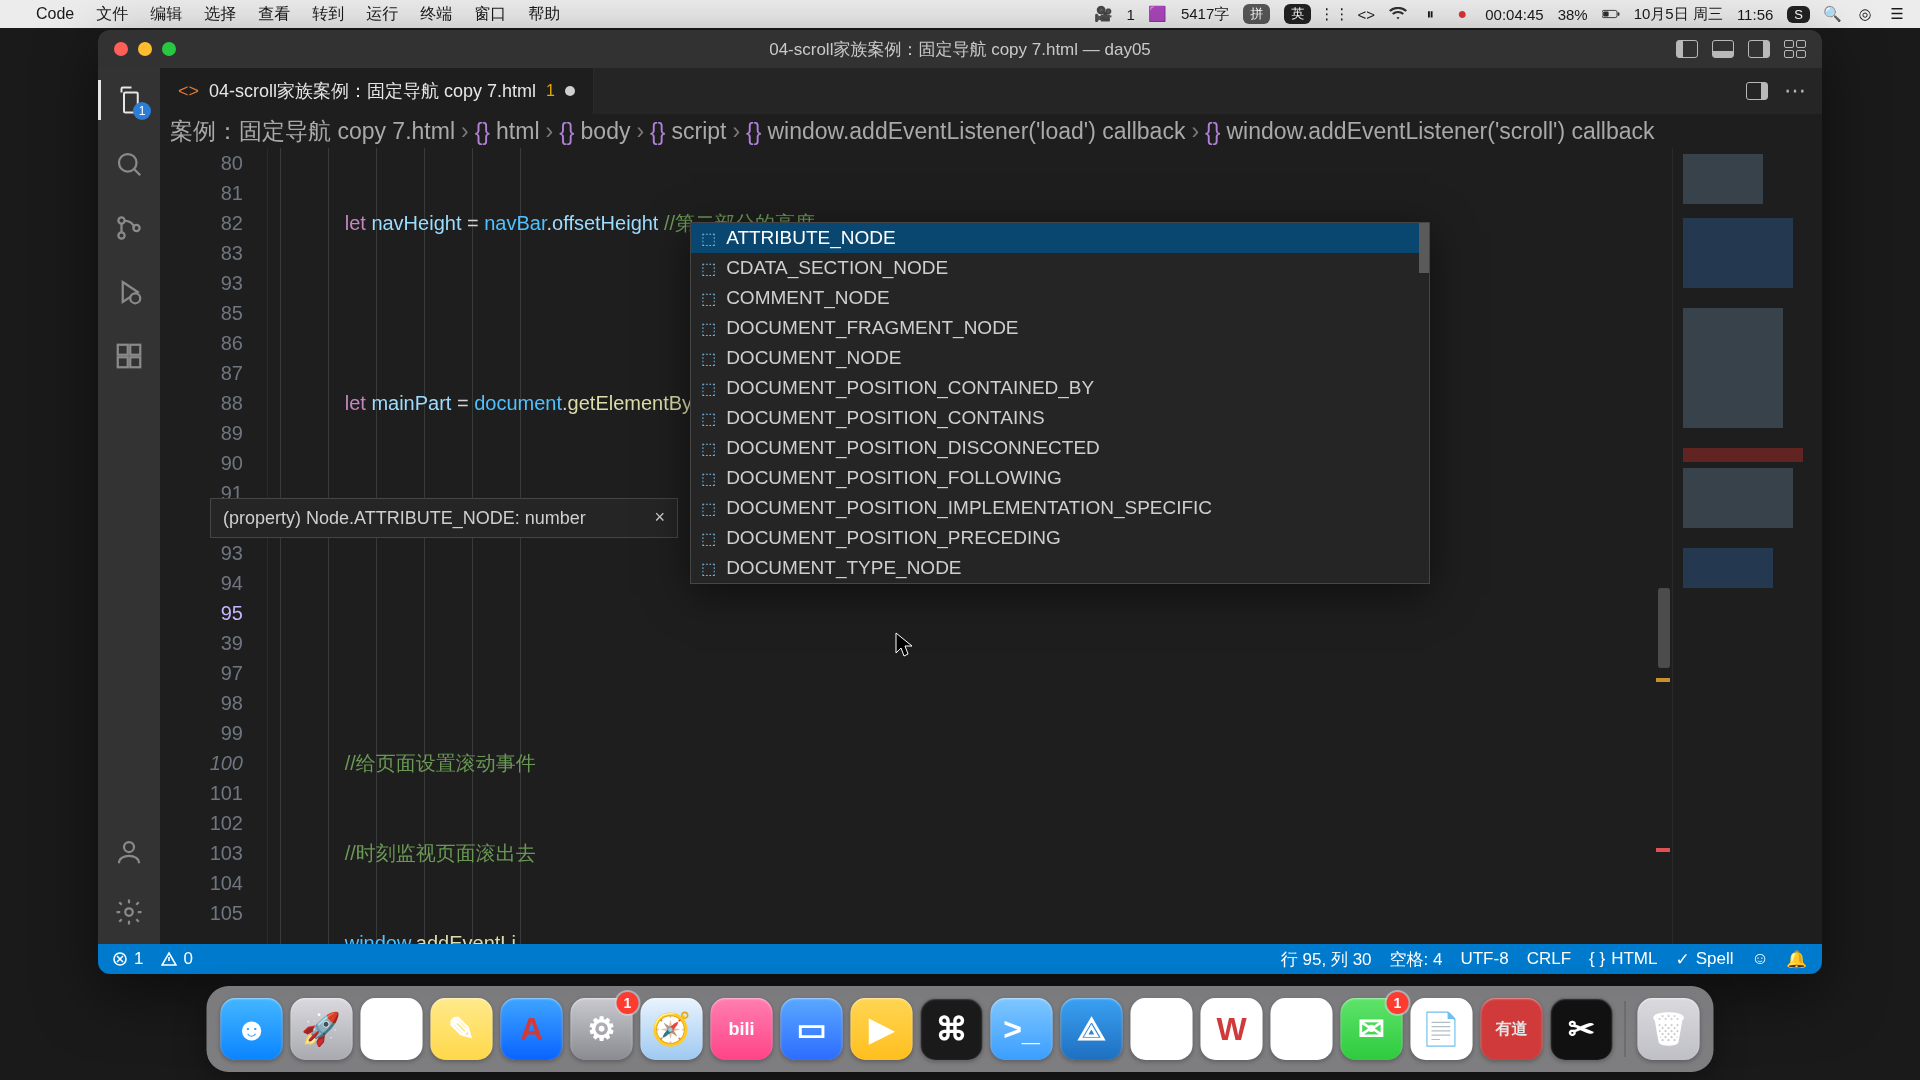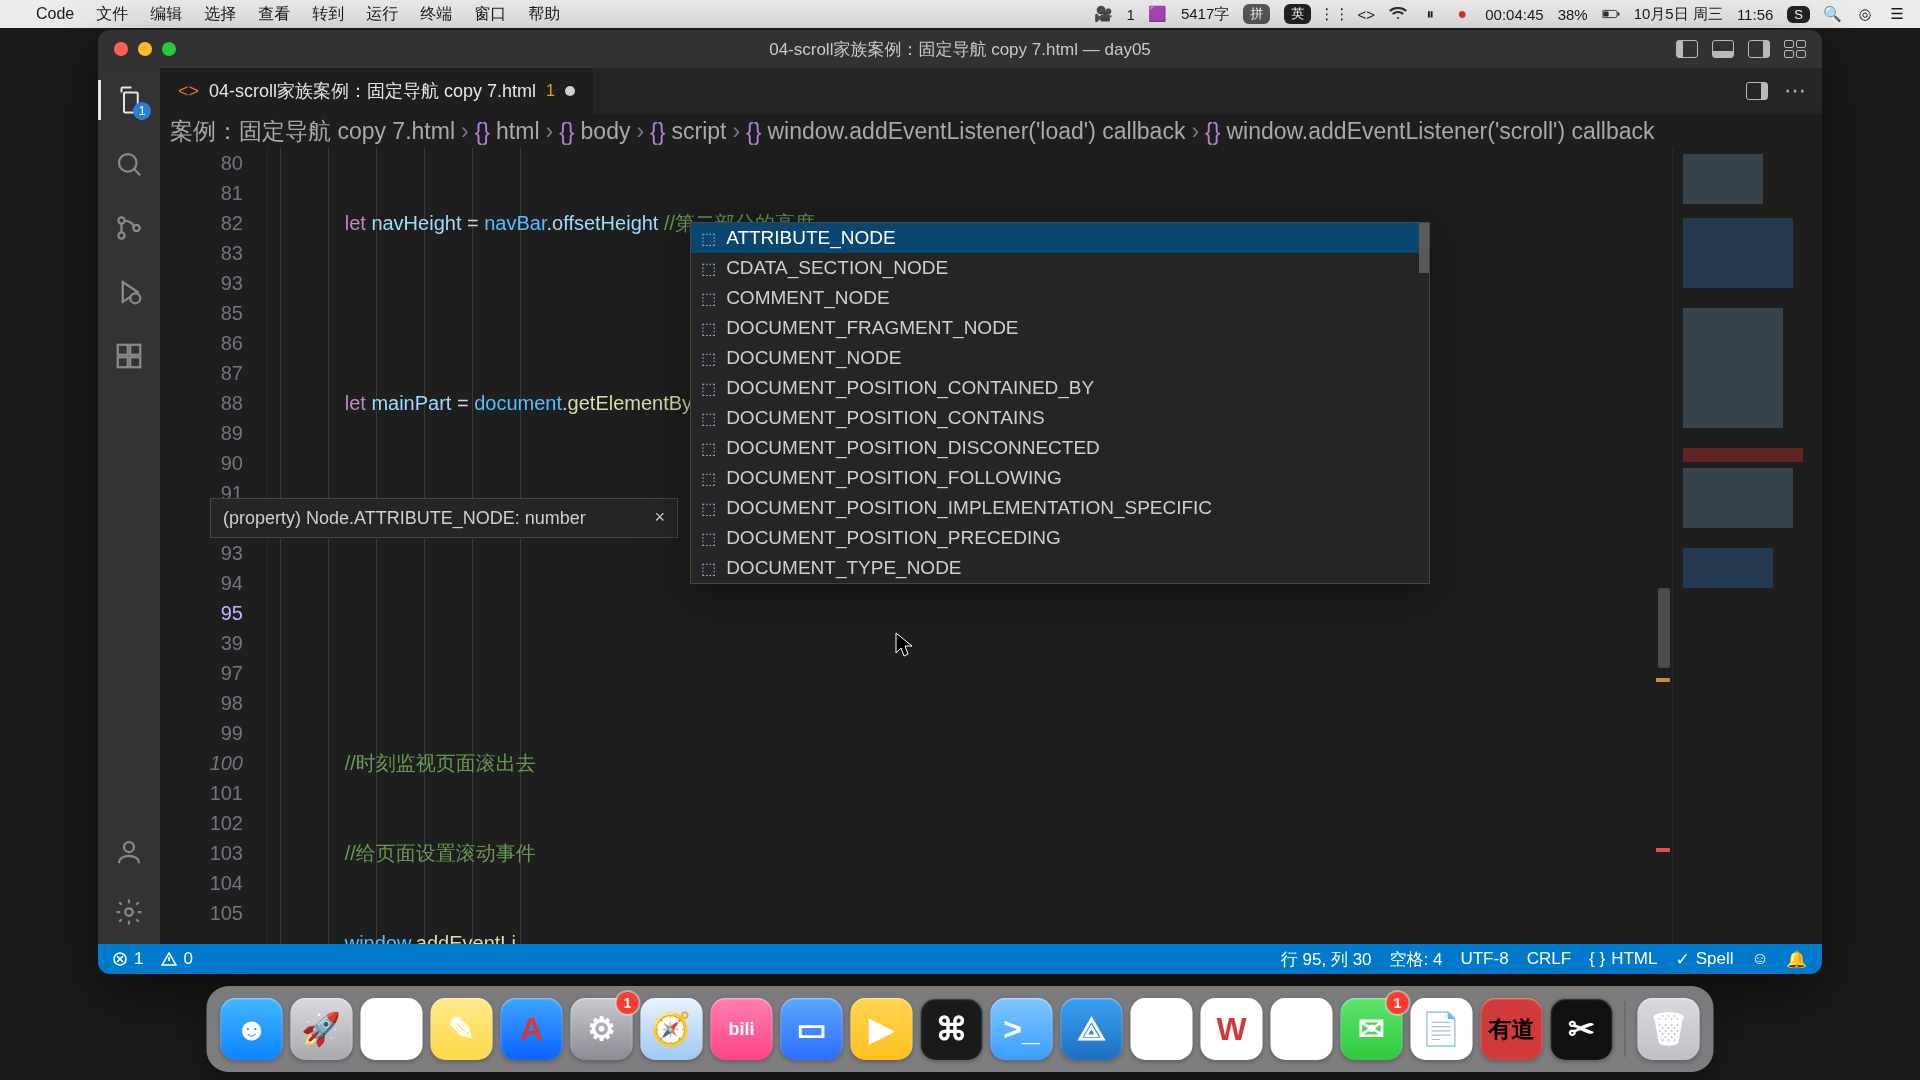--- a/index.html
+++ b/index.html
@@ -325,22 +325,22 @@
             <div style="height: 30px;">104</div>
             <div style="height: 30px;">105</div>
           </div>
         <div class="lines" id="lines">
           <div class="row"><span class="pun">            </span><span class="kw">let </span><span class="id">navHeight</span><span class="pun"> = </span><span class="obj">navBar</span><span class="pun">.</span><span class="id">offsetHeight</span><span class="cmt"> //第二部分的高度</span></div>
           <div class="row"></div>
           <div class="row"><span class="pun">            </span><span class="kw">let </span><span class="id">mainPart</span><span class="pun"> = </span><span class="obj">document</span><span class="pun">.</span><span class="fn">getElementById</span><span class="pun">(</span><span class="str">'mainPart'</span><span class="pun">)</span><span class="cmt"> //第三部分</span></div>
           <div class="row"></div>
           <div class="row"></div>
           <div class="row"></div>
+          <div class="row"><span class="pun">            </span><span class="cmt">//给页面设置滚动事件</span></div>
           <div class="row"><span class="pun">            </span><span class="cmt">//时刻监视页面滚出去</span></div>
-          <div class="row"><span class="pun">            </span><span class="cmt">//给页面设置滚动事件</span></div>
           <div class="row"><span class="pun">            </span><span class="obj">window</span><span class="pun">.</span><span class="fn">addEventLi</span></div>
           
           
           
           
           
           
           
           
           
@@ -468,21 +468,21 @@
     <div class="dockicon" style="background: linear-gradient(rgb(90, 168, 255), rgb(45, 108, 255));">▭</div>
     <div class="dockicon" style="background: linear-gradient(rgb(255, 213, 82), rgb(255, 191, 31));">▶</div>
     <div class="dockicon" style="background: rgb(26, 26, 26);">⌘</div>
     <div class="dockicon" style="background: linear-gradient(rgb(127, 199, 255), rgb(58, 158, 255));">&gt;_</div>
     <div class="dockicon" style="background: linear-gradient(rgb(58, 161, 242), rgb(31, 111, 192));">⟁</div>
     <div class="dockicon" style="background: rgb(255, 255, 255);">◉</div>
     <div class="dockicon" style="background: rgb(255, 255, 255); color: rgb(209, 58, 58);">W</div>
     <div class="dockicon" style="background: rgb(255, 255, 255);">◐</div>
     <div class="dockicon" style="background: linear-gradient(rgb(94, 227, 107), rgb(46, 203, 62));">✉<span class="badge">1</span></div>
     <div class="dockicon" style="background: rgb(255, 255, 255);">📄</div>
-    <div class="dockicon" style="background: rgb(209, 58, 58); color: #000000; font-size: 23px;">有道</div>
+    <div class="dockicon" style="background: rgb(209, 58, 58); color: #e5e5e5; font-size: 16px;">有道</div>
     <div class="dockicon" style="background: rgb(17, 17, 17);">✂</div>
     <div class="sep"></div>
     <div class="dockicon" style="background: linear-gradient(rgb(218, 218, 222), rgb(191, 191, 198));">🗑</div>
   </div>
 
 <svg class="mouse" id="mouse" viewBox="0 0 18 26" style="left: 895px; top: 632px;">
   <path d="M1 1l0 20 5-5 3 8 4-2-3-8 7 0z" fill="#000" stroke="#fff" stroke-width="1"></path>
 </svg>
 
 </body></html>

